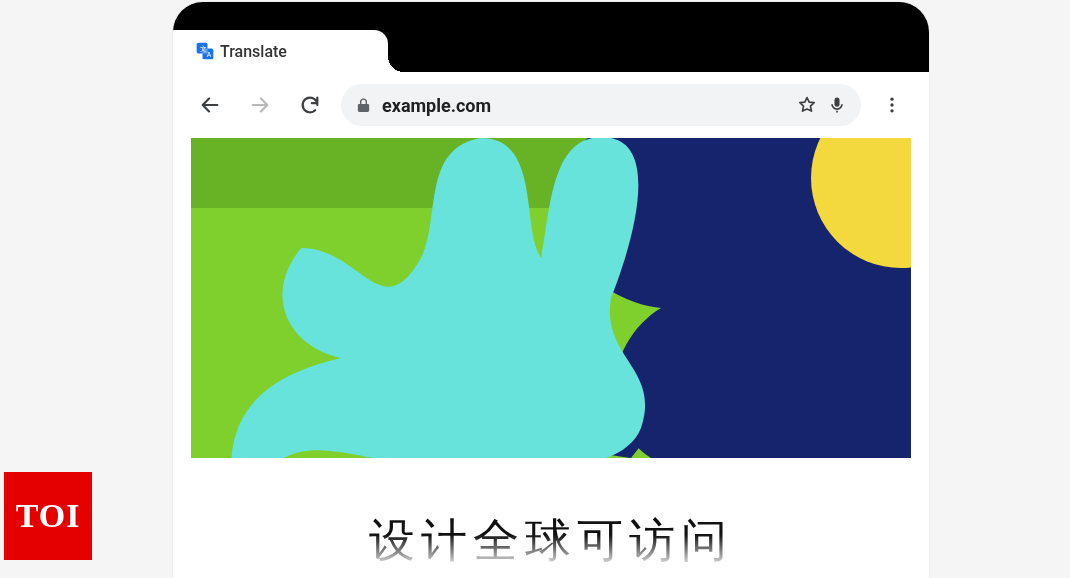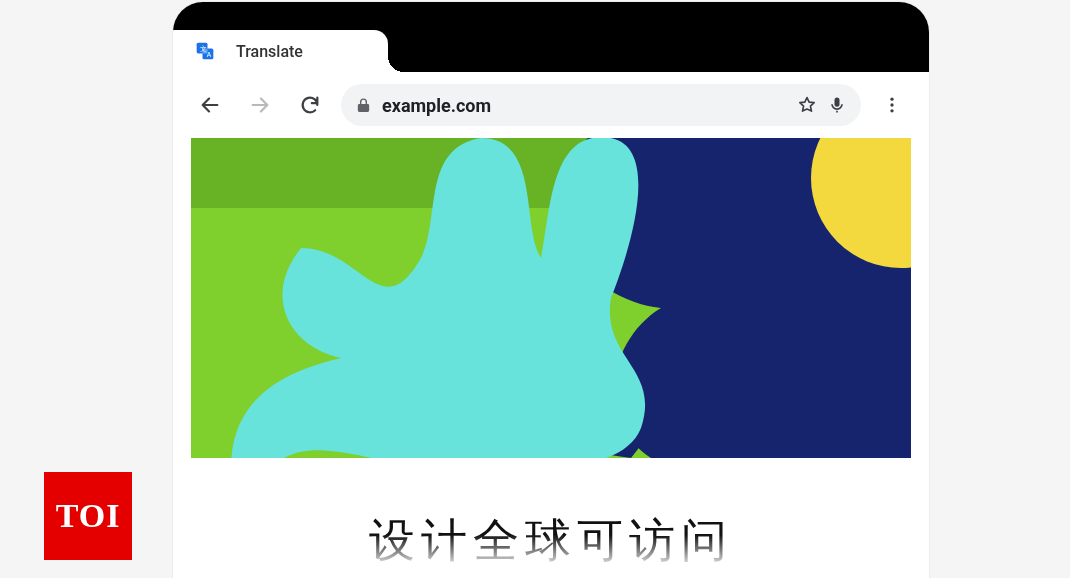--- a/index.html
+++ b/index.html
@@ -31,21 +31,21 @@
     position: absolute;
     left: 0;
     bottom: 0;
     width: 215px;
     height: 42px;
     background: #fff;
     border-top-right-radius: 14px;
     display: flex;
     align-items: center;
     padding-left: 22px;
-    gap: 21px;
+    gap: 5px;
   }
   .tab::after{
     content:"";
     position:absolute;
     right:-16px;
     bottom:0;
     width:16px;
     height:16px;
     background: radial-gradient(circle at 16px 0, transparent 16px, #fff 16px);
   }
@@ -149,21 +149,20 @@
     height: 88px;
     background: #e50000;
     color: #fff;
     display:flex;
     align-items:center;
     justify-content:center;
     font-weight: 800;
     font-size: 34px;
     letter-spacing: 1px;
     font-family: Georgia, "Times New Roman", serif;
-    margin-left: 40px;
   }
 </style>
 </head>
 <body>
 
 <div class="browser-window">
 
   <div class="tab-strip">
     <div class="tab">
       <span class="translate-glyph">

